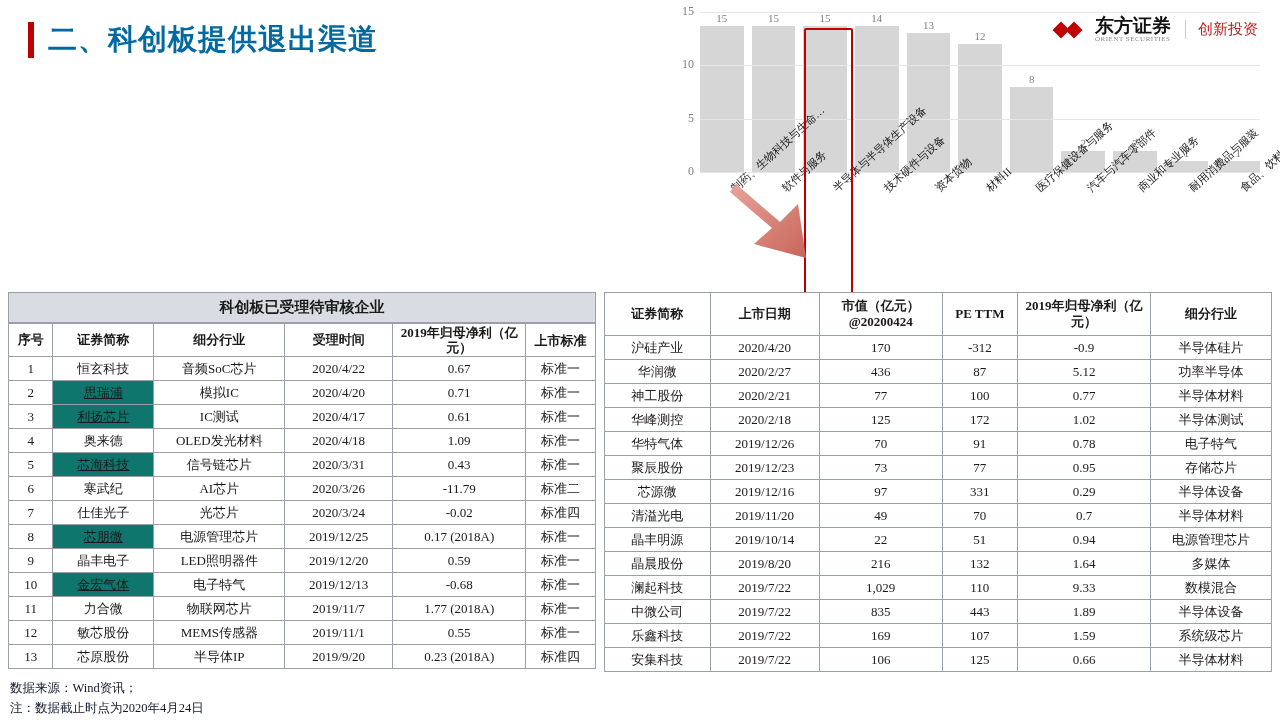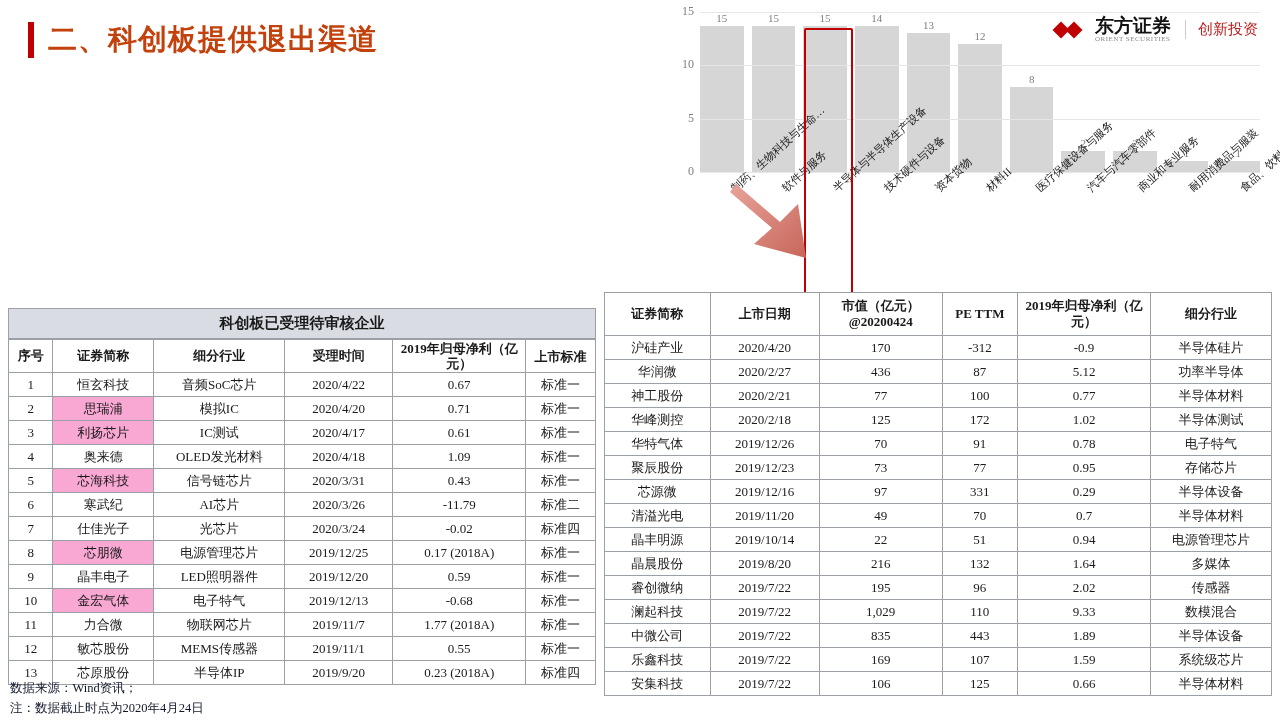--- a/index.html
+++ b/index.html
@@ -8,21 +8,21 @@
     font-family:"Liberation Serif","DejaVu Serif",serif;
     color:#1a1a1a;overflow:hidden;position:relative;
   }
   .slide{position:relative;width:1280px;height:720px;}
 
   
   .accent-bar{position:absolute;left:28px;top:22px;width:6px;height:36px;background:#c00000;}
 
   .title{
     position:absolute;left:48px;top:20px;
-    font-size:29px;font-weight:bold;letter-spacing:1px;color:#c2410c;
+    font-size:29px;font-weight:bold;letter-spacing:1px;color:#0369a1;
     font-family:"Liberation Serif","DejaVu Serif",serif;
   }
 
   .bullets{position:absolute;left:70px;top:72px;width:530px;}
   .bullets p{
     margin:0 0 16px 0;font-size:16.5px;line-height:27px;color:#1a1a1a;
     text-indent:0;
   }
 
   
@@ -47,34 +47,34 @@
   .xlabels{position:absolute;left:52px;top:176px;right:8px;height:100px;}
   .xlab{position:absolute;font-size:11px;color:#1a1a1a;transform-origin:left top;
         transform:rotate(-42deg);white-space:nowrap;}
 
   
   .hl-rect{position:absolute;border:2px solid #c00000;border-radius:2px;}
   .arrow{position:absolute;}
 
   
   table{border-collapse:collapse;font-family:"Liberation Serif","DejaVu Serif",serif;}
-  .tbl-left{position:absolute;left:8px;top:292px;width:588px;margin-top:16px;}
+  .tbl-left{position:absolute;left:8px;top:292px;width:588px;}
   .tbl-right{position:absolute;left:604px;top:292px;width:668px;}
 
   .tbl-left table,.tbl-right table{width:100%;}
   .tbl-left th,.tbl-left td,.tbl-right th,.tbl-right td{
     border:1px solid #9aa0a6;font-size:13px;text-align:center;padding:1px 2px;height:21px;
   }
   .banner{
     background:#d9dde3;border:1px solid #9aa0a6;text-align:center;
     font-size:15px;font-weight:bold;padding:5px 0;color:#1a1a1a;
   }
   .hdr{background:#ffffff;font-weight:bold;font-size:13.5px;}
   .hdr-2line{line-height:15px;}
-  .hl-cell{background:#f9a8d4;}
+  .hl-cell{background:#0f766e;text-decoration:underline;}
   .tbl-right thead th{height:40px;line-height:16px;}
 
   .footnotes{position:absolute;left:10px;top:678px;font-size:12.5px;color:#0f172a;line-height:20px;}
   .footnotes div{margin:0;}
 </style>
 </head>
 <body>
 
 <div class="slide">
 
@@ -385,28 +385,20 @@
           </tr>
           <tr>
             <td>晶晨股份</td>
             <td>2019/8/20</td>
             <td>216</td>
             <td>132</td>
             <td>1.64</td>
             <td>多媒体</td>
           </tr>
           <tr>
-            <td>睿创微纳</td>
-            <td>2019/7/22</td>
-            <td>195</td>
-            <td>96</td>
-            <td>2.02</td>
-            <td>传感器</td>
-          </tr>
-          <tr>
             <td>澜起科技</td>
             <td>2019/7/22</td>
             <td>1,029</td>
             <td>110</td>
             <td>9.33</td>
             <td>数模混合</td>
           </tr>
           <tr>
             <td>中微公司</td>
             <td>2019/7/22</td>

